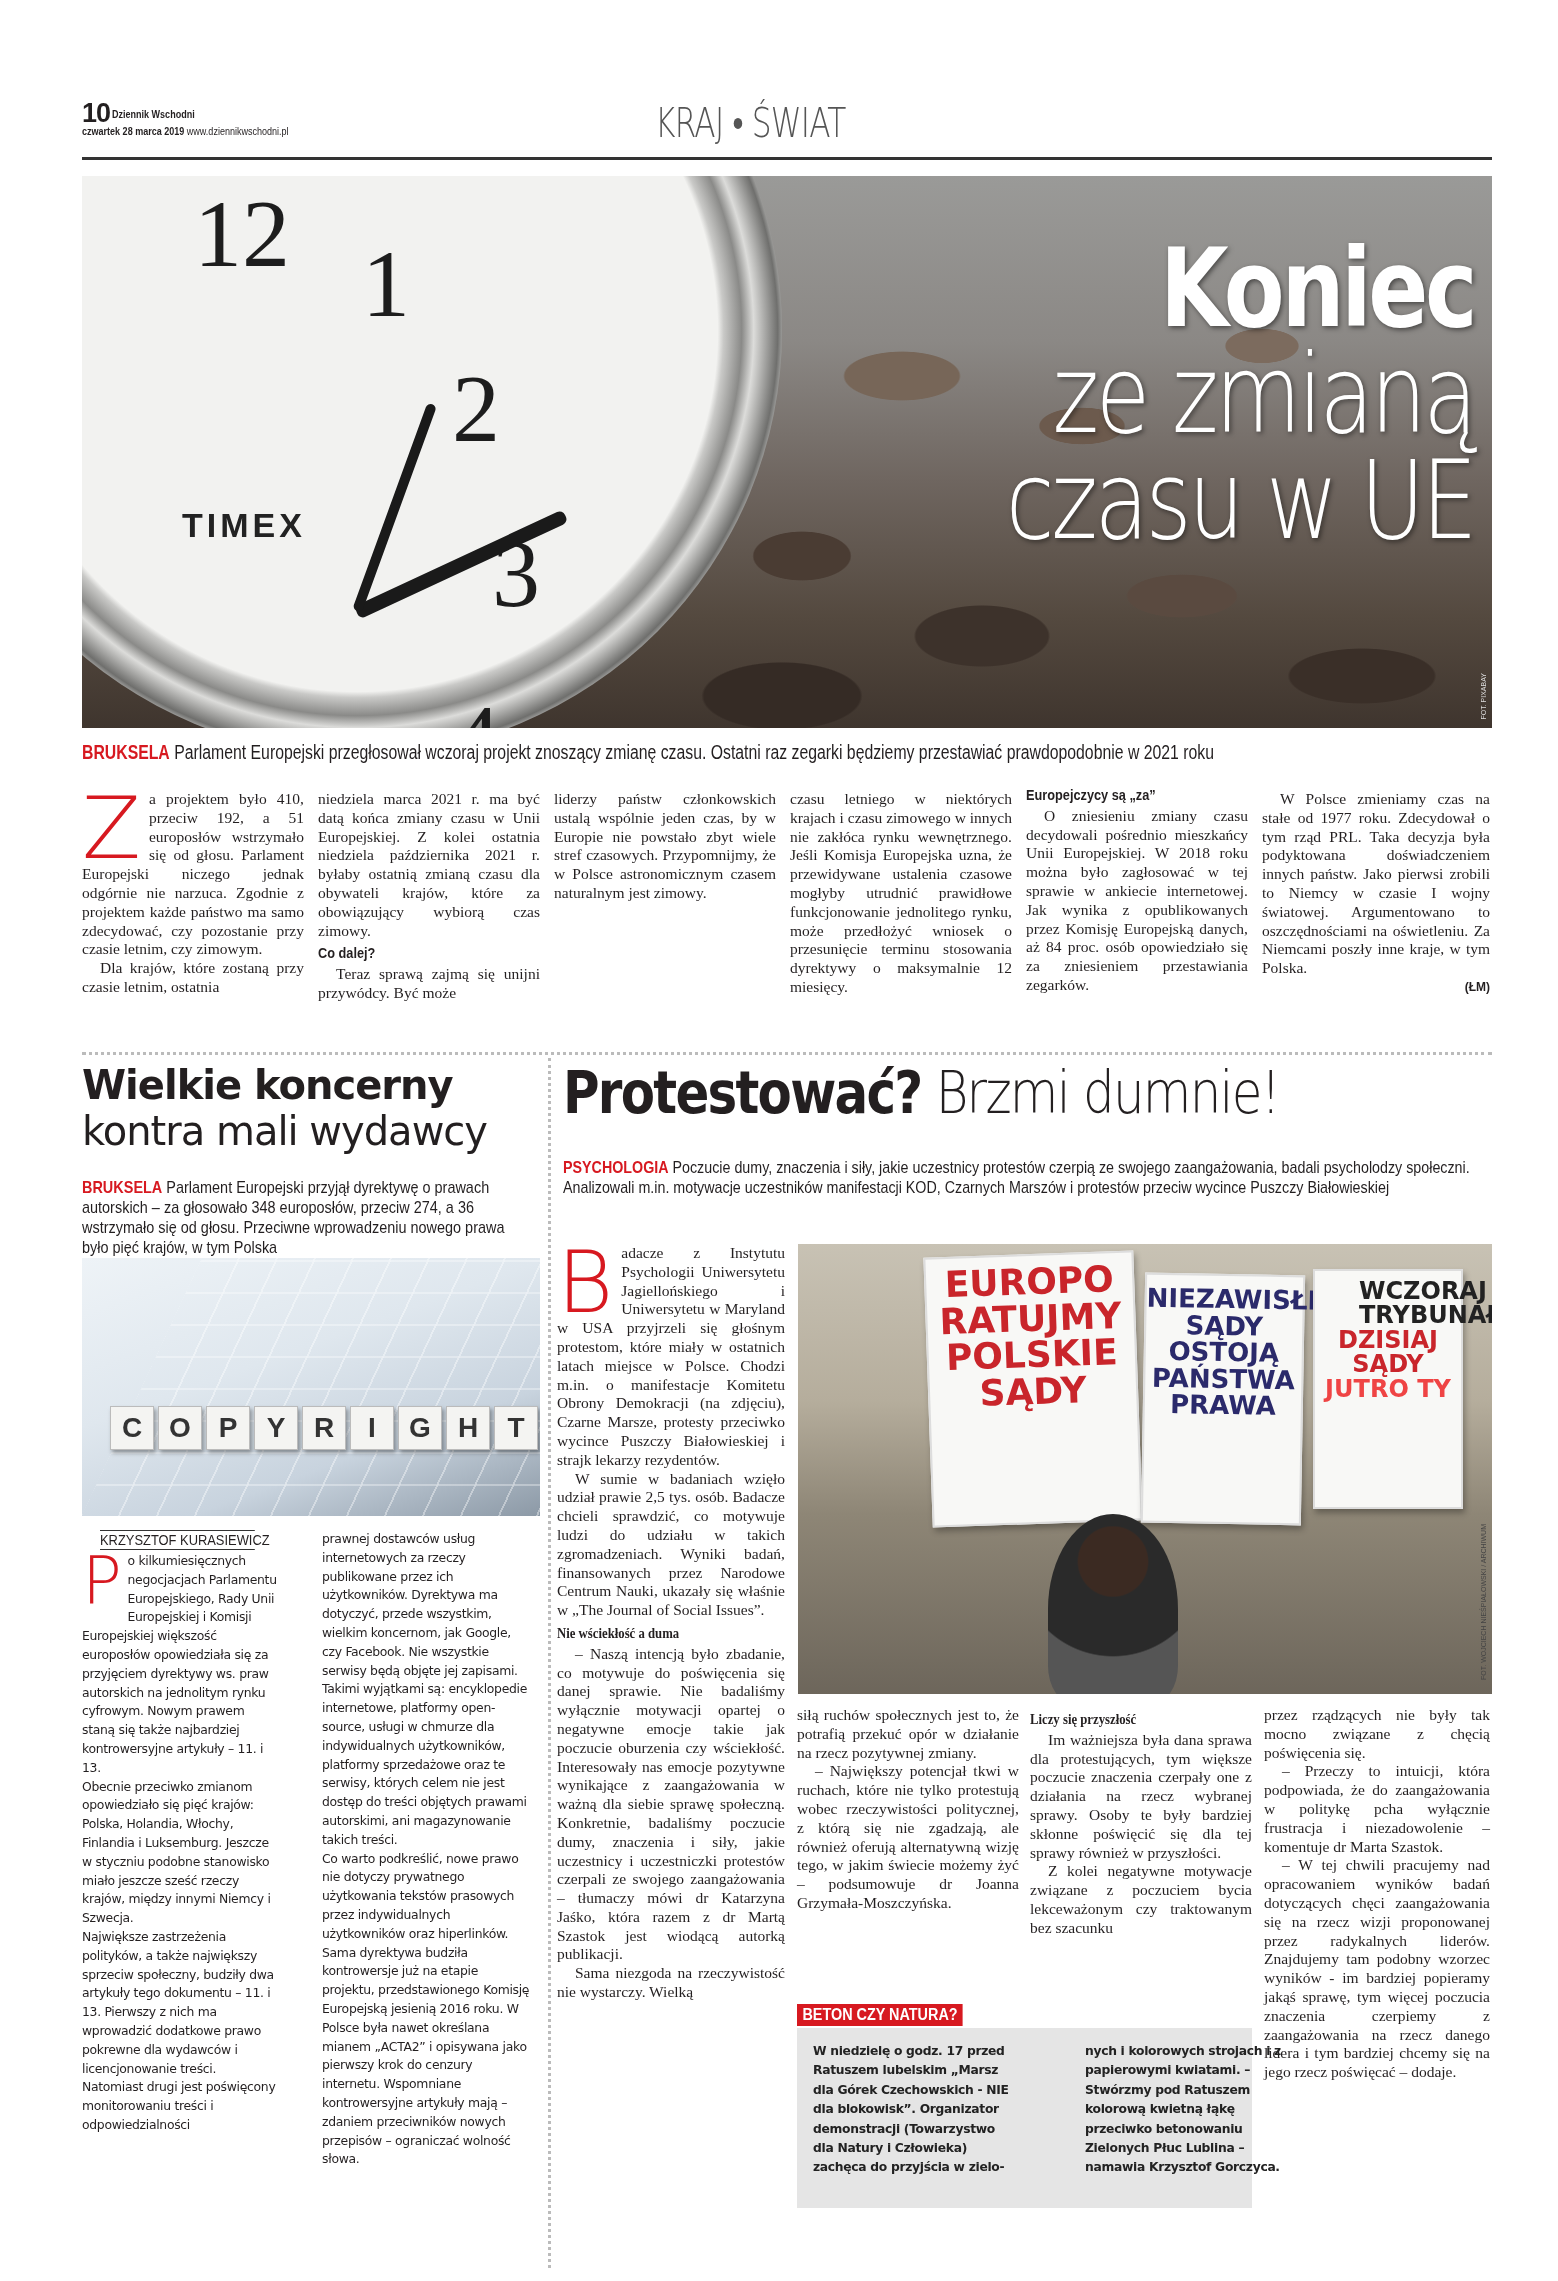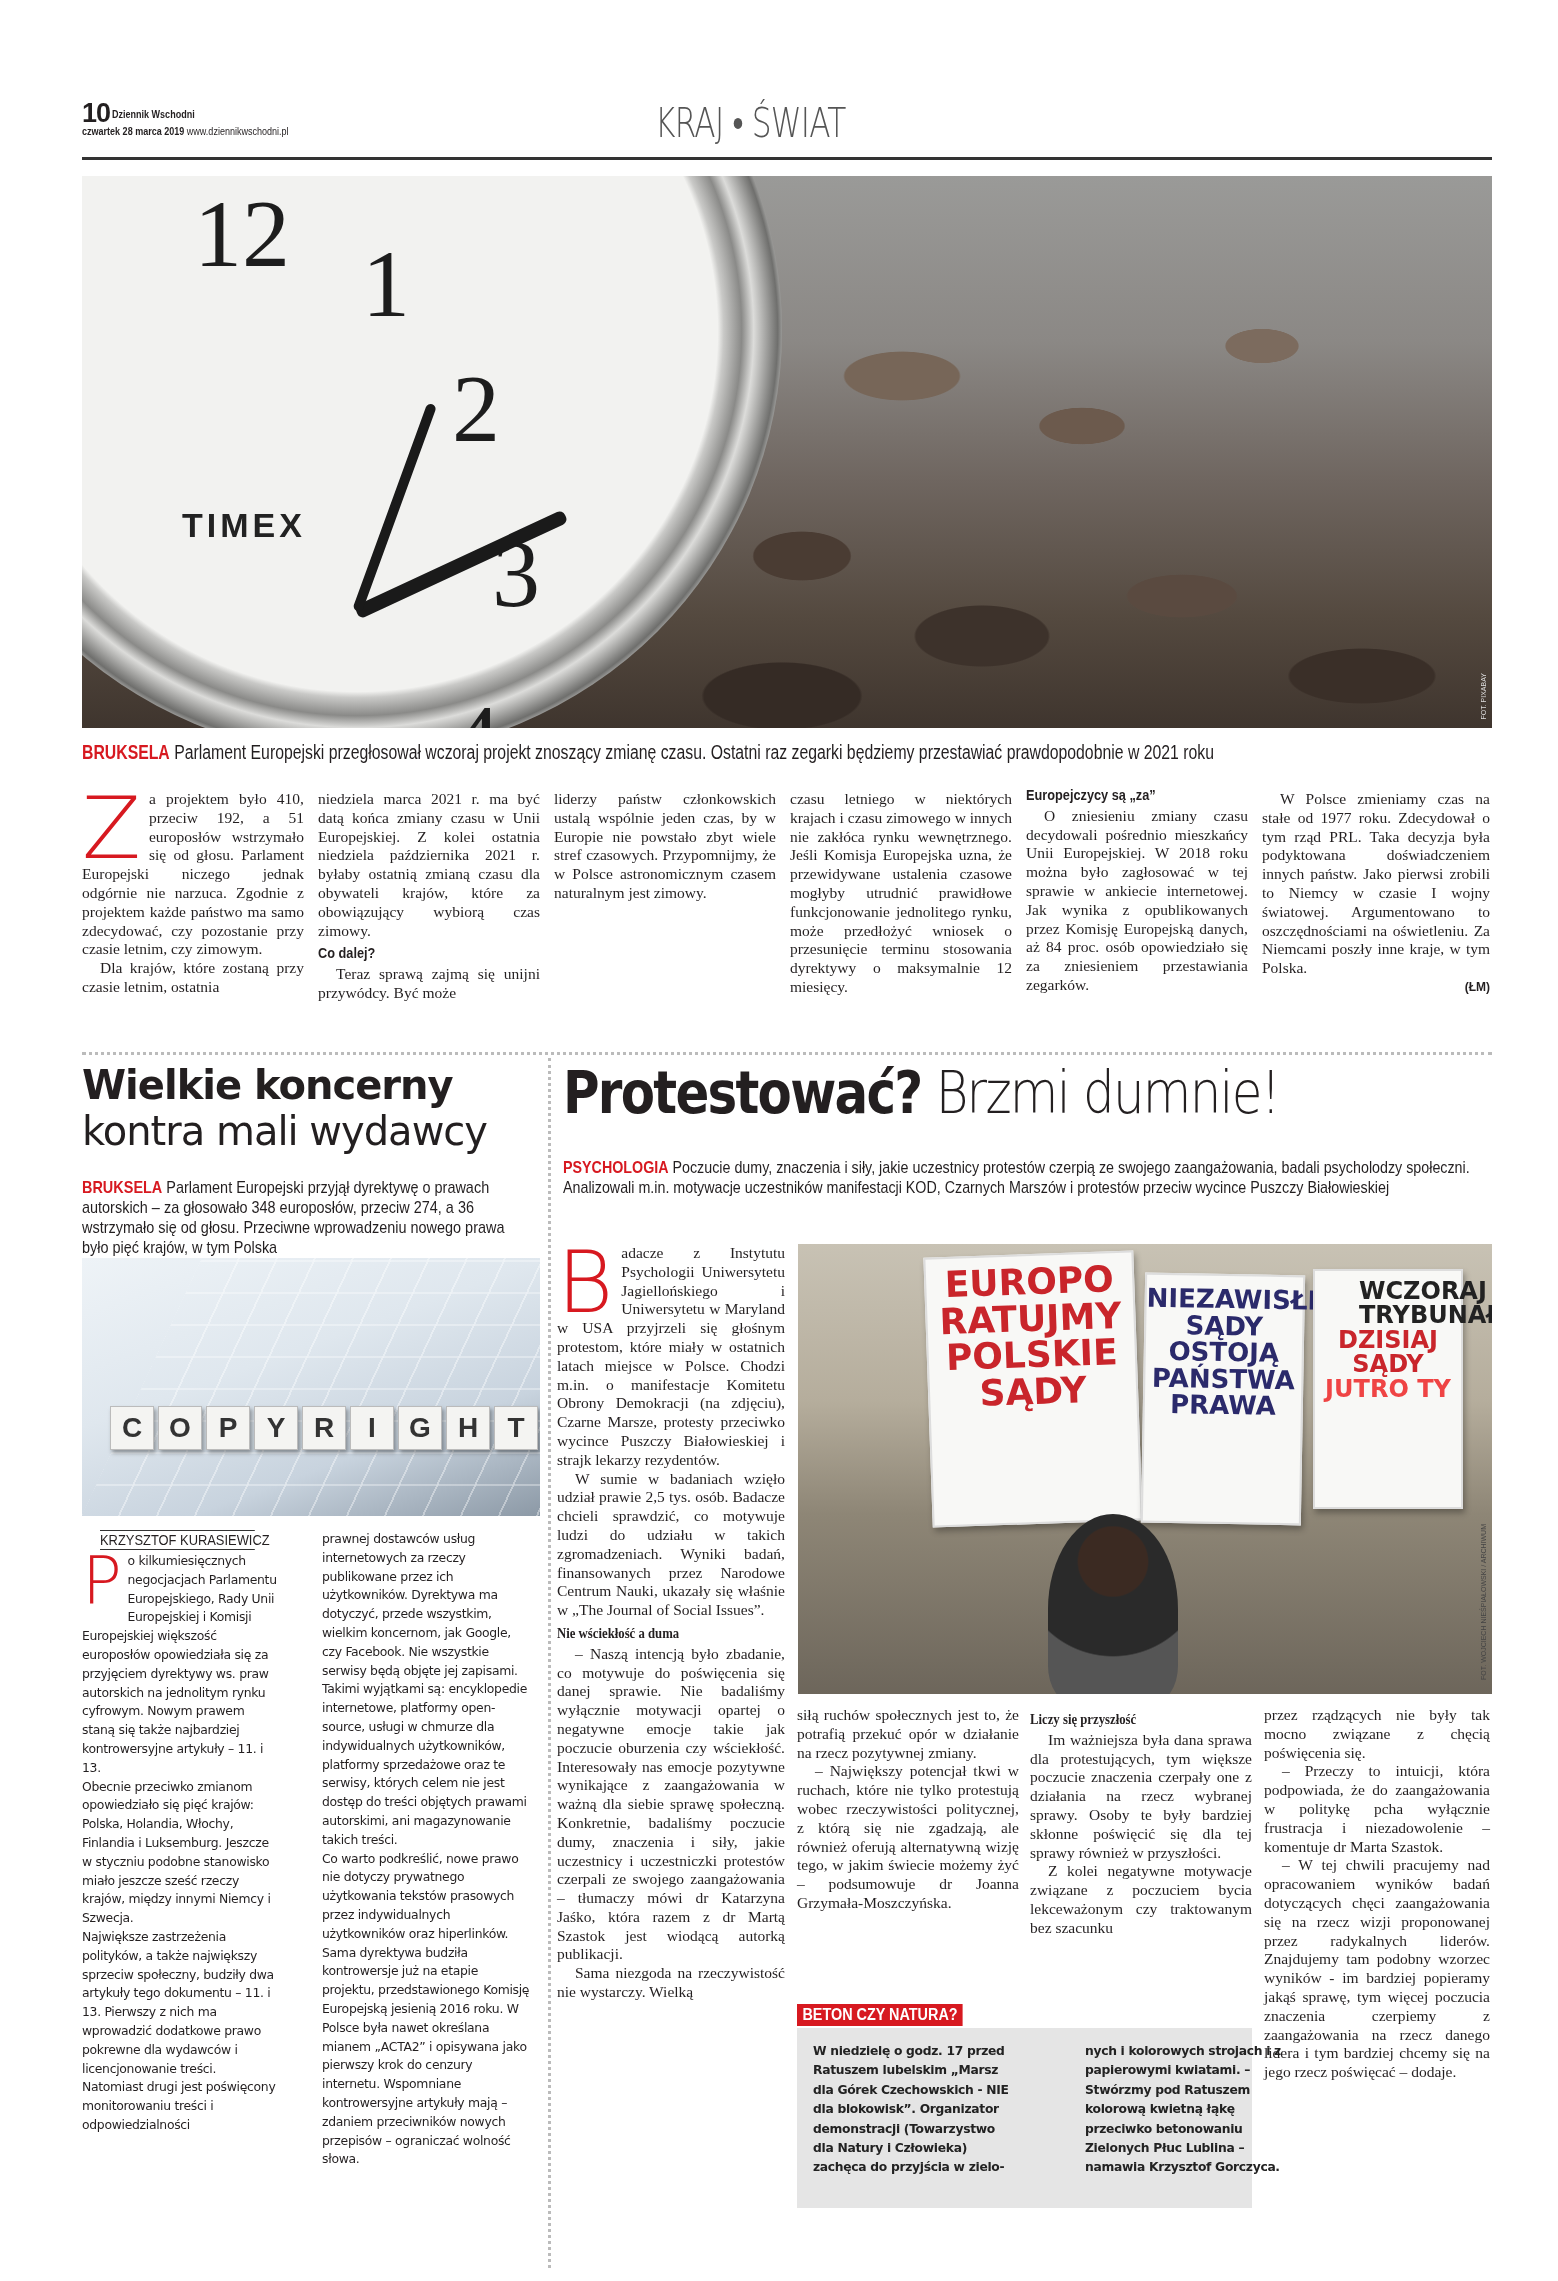--- a/index.html
+++ b/index.html
@@ -104,20 +104,25 @@
   <div class="clock">
     <span class="num" style="left:262px;top:280px;">12</span>
     <span class="num" style="left:430px;top:330px;">1</span>
     <span class="num" style="left:520px;top:455px;">2</span>
     <span class="num" style="left:560px;top:620px;">3</span>
     <span class="num" style="left:520px;top:785px;">4</span>
     <span class="brand">TIMEX</span>
     <span class="hand1"></span>
     <span class="hand2"></span>
   </div>
+  <div class="hero-title">
+    <span class="l1">Koniec</span>
+    <span class="l2">ze zmianą</span>
+    <span class="l2">czasu w UE</span>
+  </div>
   <div class="photo-credit" style="bottom:8px;">FOT. PIXABAY</div>
 </div>
 
 <div class="abs lead1">
   <span class="kicker">BRUKSELA</span>
   <span>Parlament Europejski przegłosował wczoraj projekt znoszący zmianę czasu. Ostatni raz zegarki będziemy przestawiać prawdopodobnie w 2021 roku</span>
 </div>
 
 <div class="col" style="left:82px;top:790px;width:222px;">
   <p class="noind"><span class="dropcap">Z</span><span>a projektem było 410, przeciw 192, a 51 europosłów wstrzymało się od głosu. Parlament Europejski niczego jednak odgórnie nie narzuca. Zgodnie z projektem każde państwo ma samo zdecydować, czy pozostanie przy czasie letnim, czy zimowym.</span></p>

